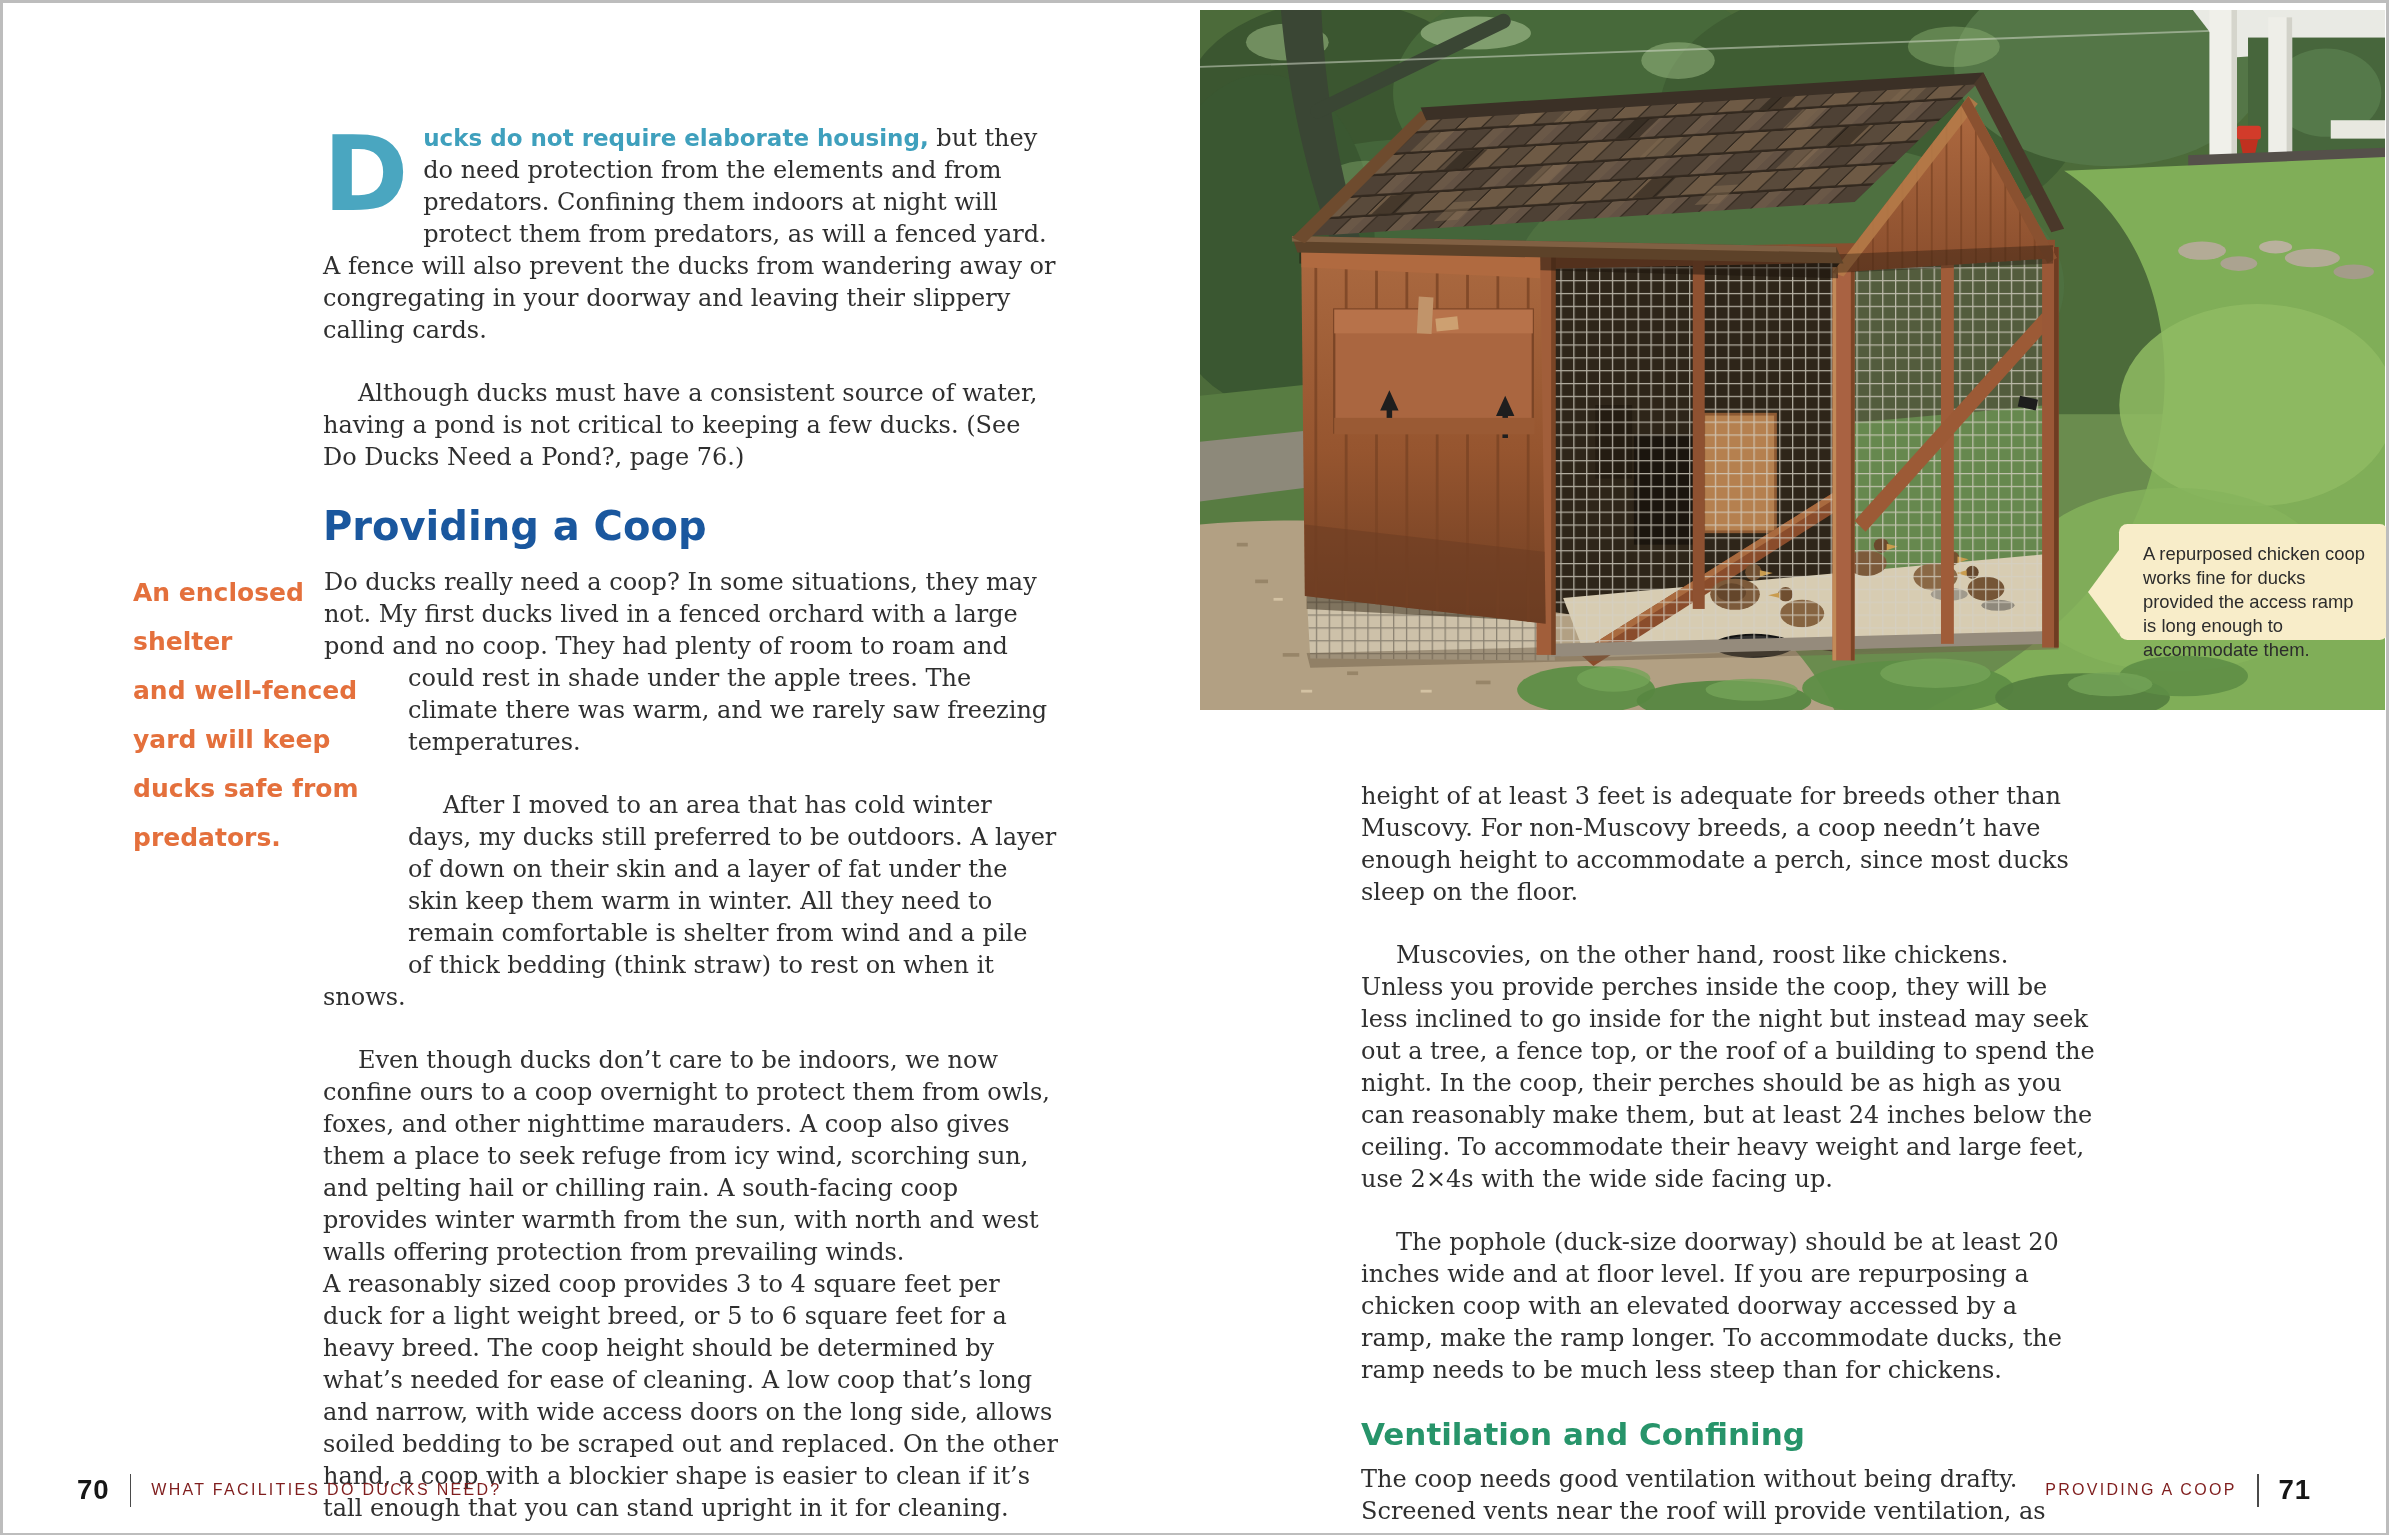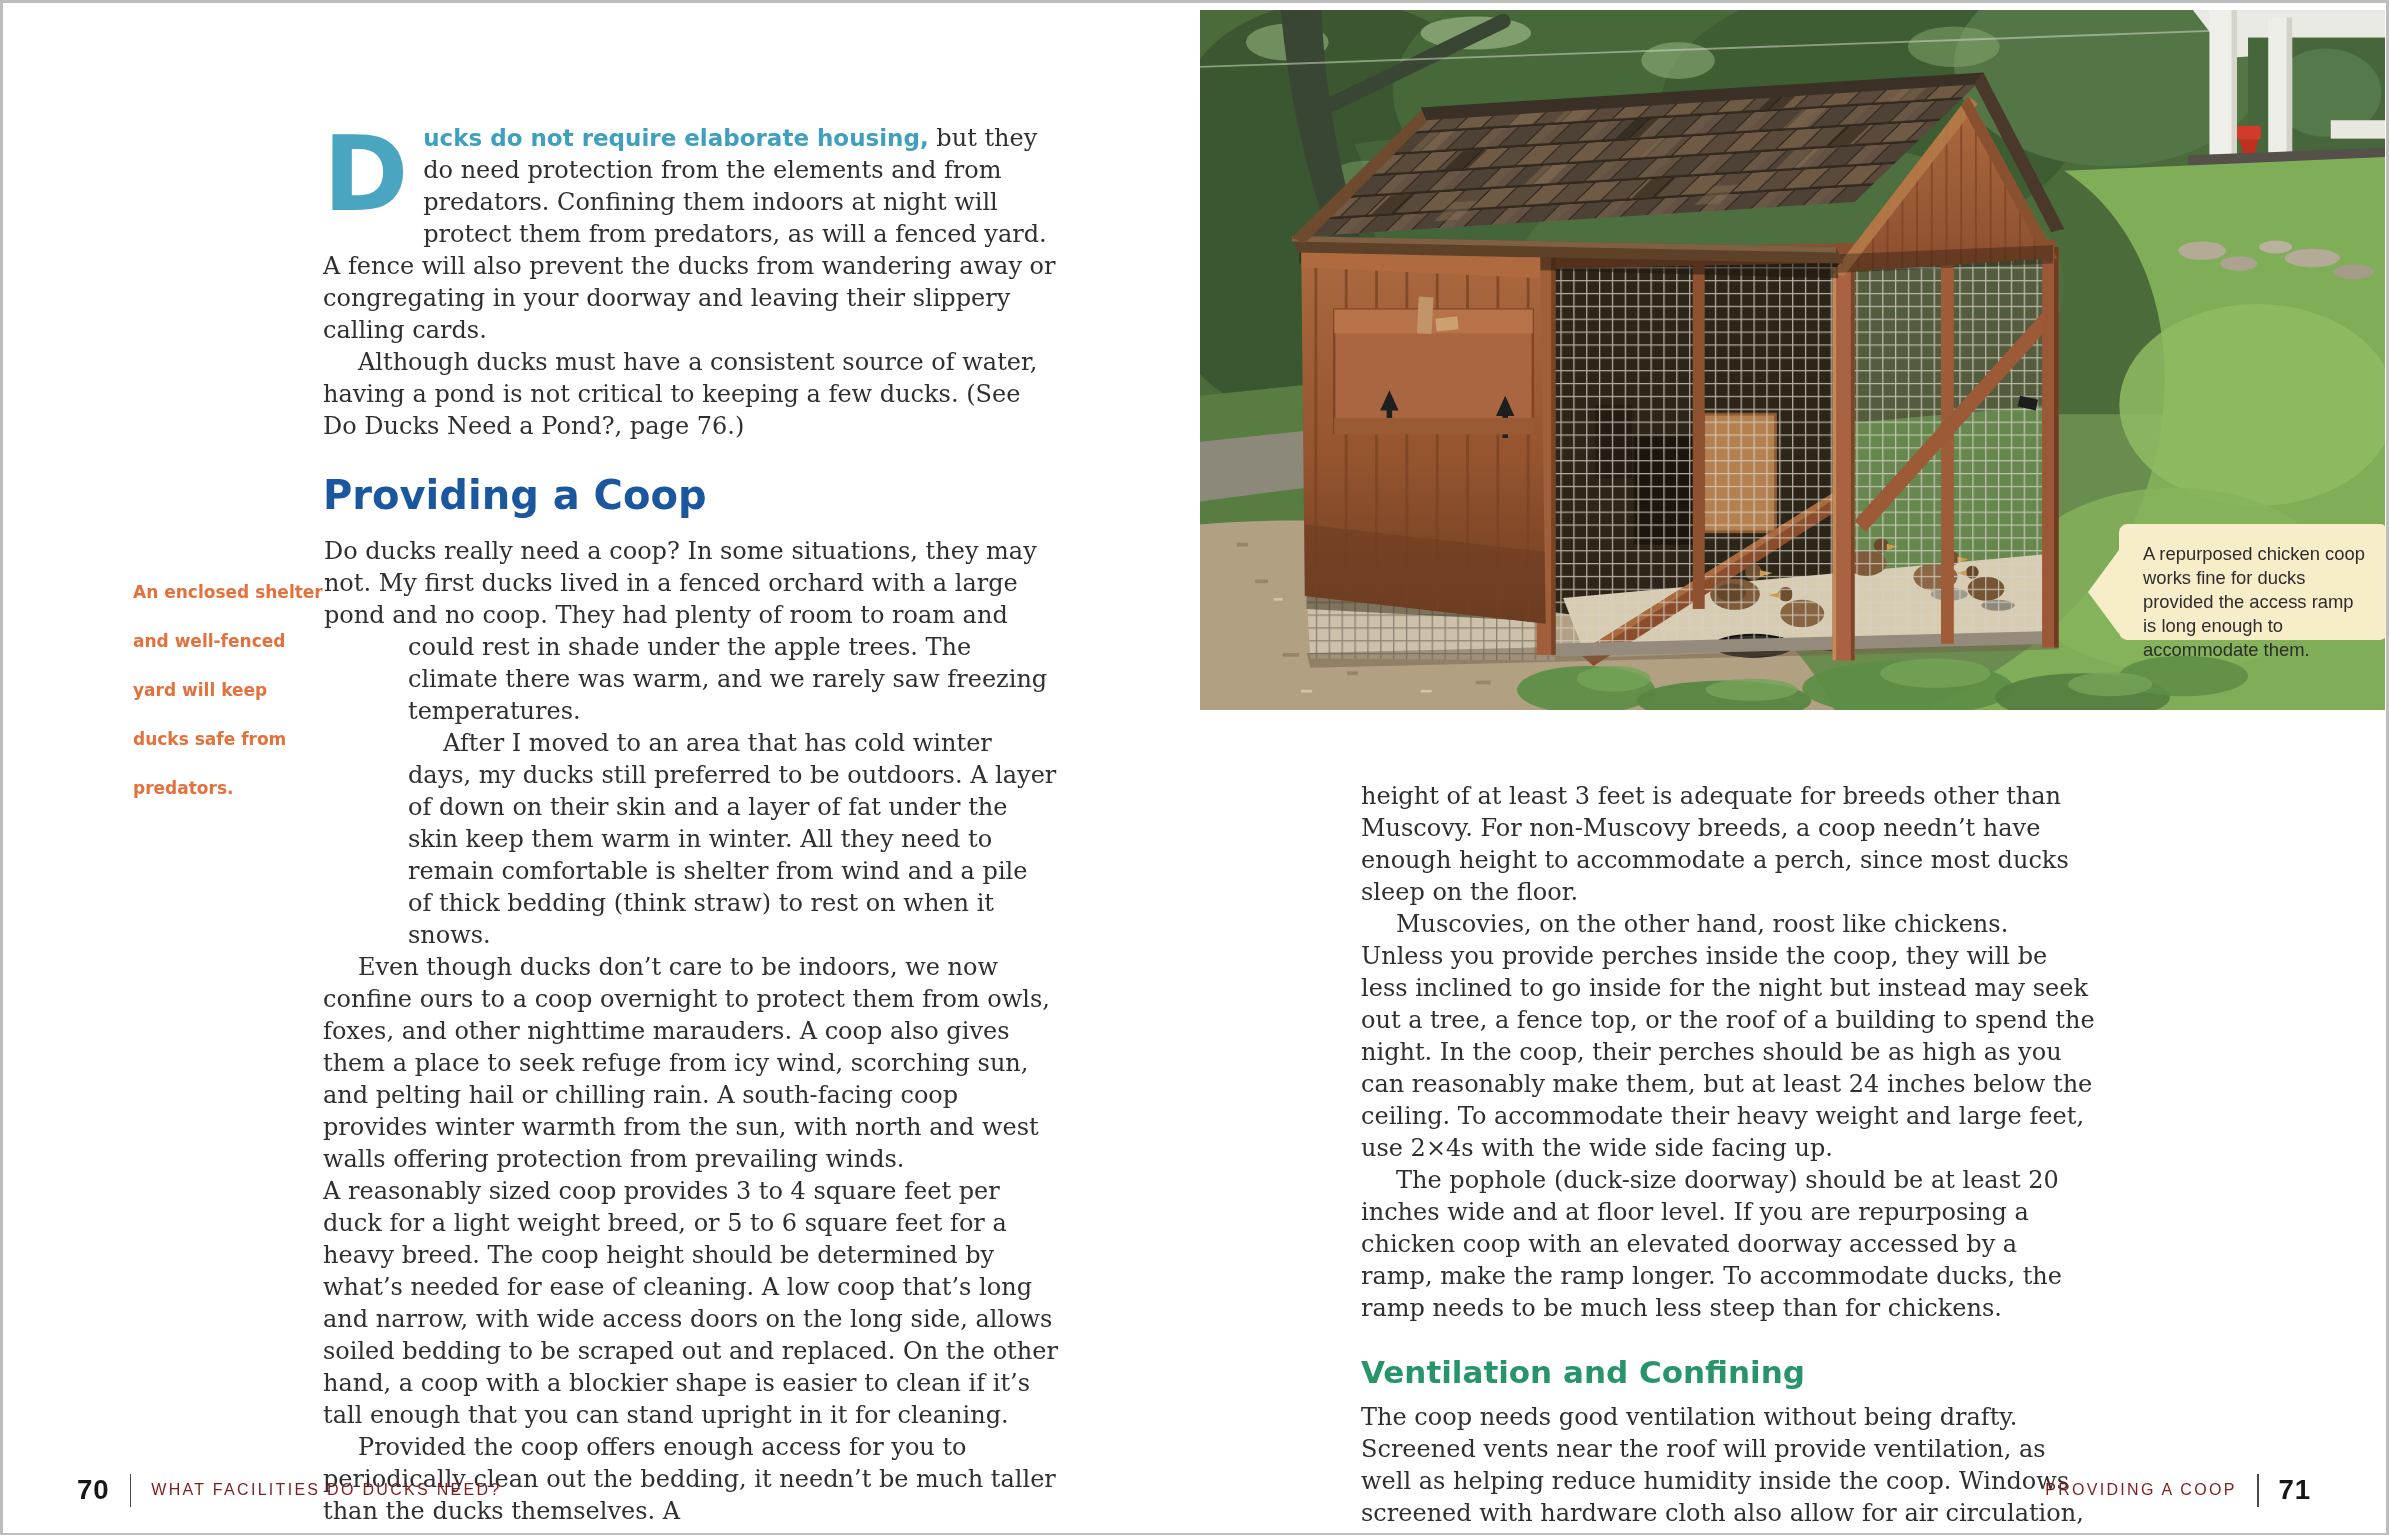--- a/index.html
+++ b/index.html
@@ -16,21 +16,21 @@
   
   .col-left{
     position:absolute;left:320px;top:119px;width:735px;
     font-size:24px;line-height:32px;text-align:left;
   }
   .col-right{
     position:absolute;left:1358px;top:777px;width:735px;
     font-size:24px;line-height:32px;
   }
   p{margin:0;}
-  p.indent{text-indent:35px;}
+  p.indent{text-indent:35px;margin-top:31px;}
   .dropcap{
     float:left;
     font-family:"DejaVu Sans", sans-serif;
     font-weight:bold;
     font-size:103px;line-height:92px;height:92px;
     color:#4aa6c0;
     margin:5.5px 14.7px 0 0;
   }
   .lead-bold{
     font-family:"DejaVu Sans", sans-serif;
@@ -51,21 +51,21 @@
     font-weight:bold;
     font-size:31px;line-height:35px;
     color:#27946a;
     margin:31px 0 11px 0;
   }
   .spacer-a{float:left;width:0.9px;height:96px;}
   .spacer-b{float:left;clear:left;width:85px;height:289px;}
   .pull-quote{
     position:absolute;left:130px;top:565px;width:276px;
     font-family:"DejaVu Sans", sans-serif;
-    font-weight:bold;font-size:17px;line-height:49px;
+    font-weight:bold;font-size:25px;line-height:49px;
     color:#e4703c;
   }
   
   .photo{
     position:absolute;left:1197px;top:7.4px;width:1185px;height:700px;
     overflow:hidden;
   }
   .photo svg{display:block;width:100%;height:100%;}
   .caption{
     position:absolute;left:2116px;top:521px;width:269px;height:116px;

